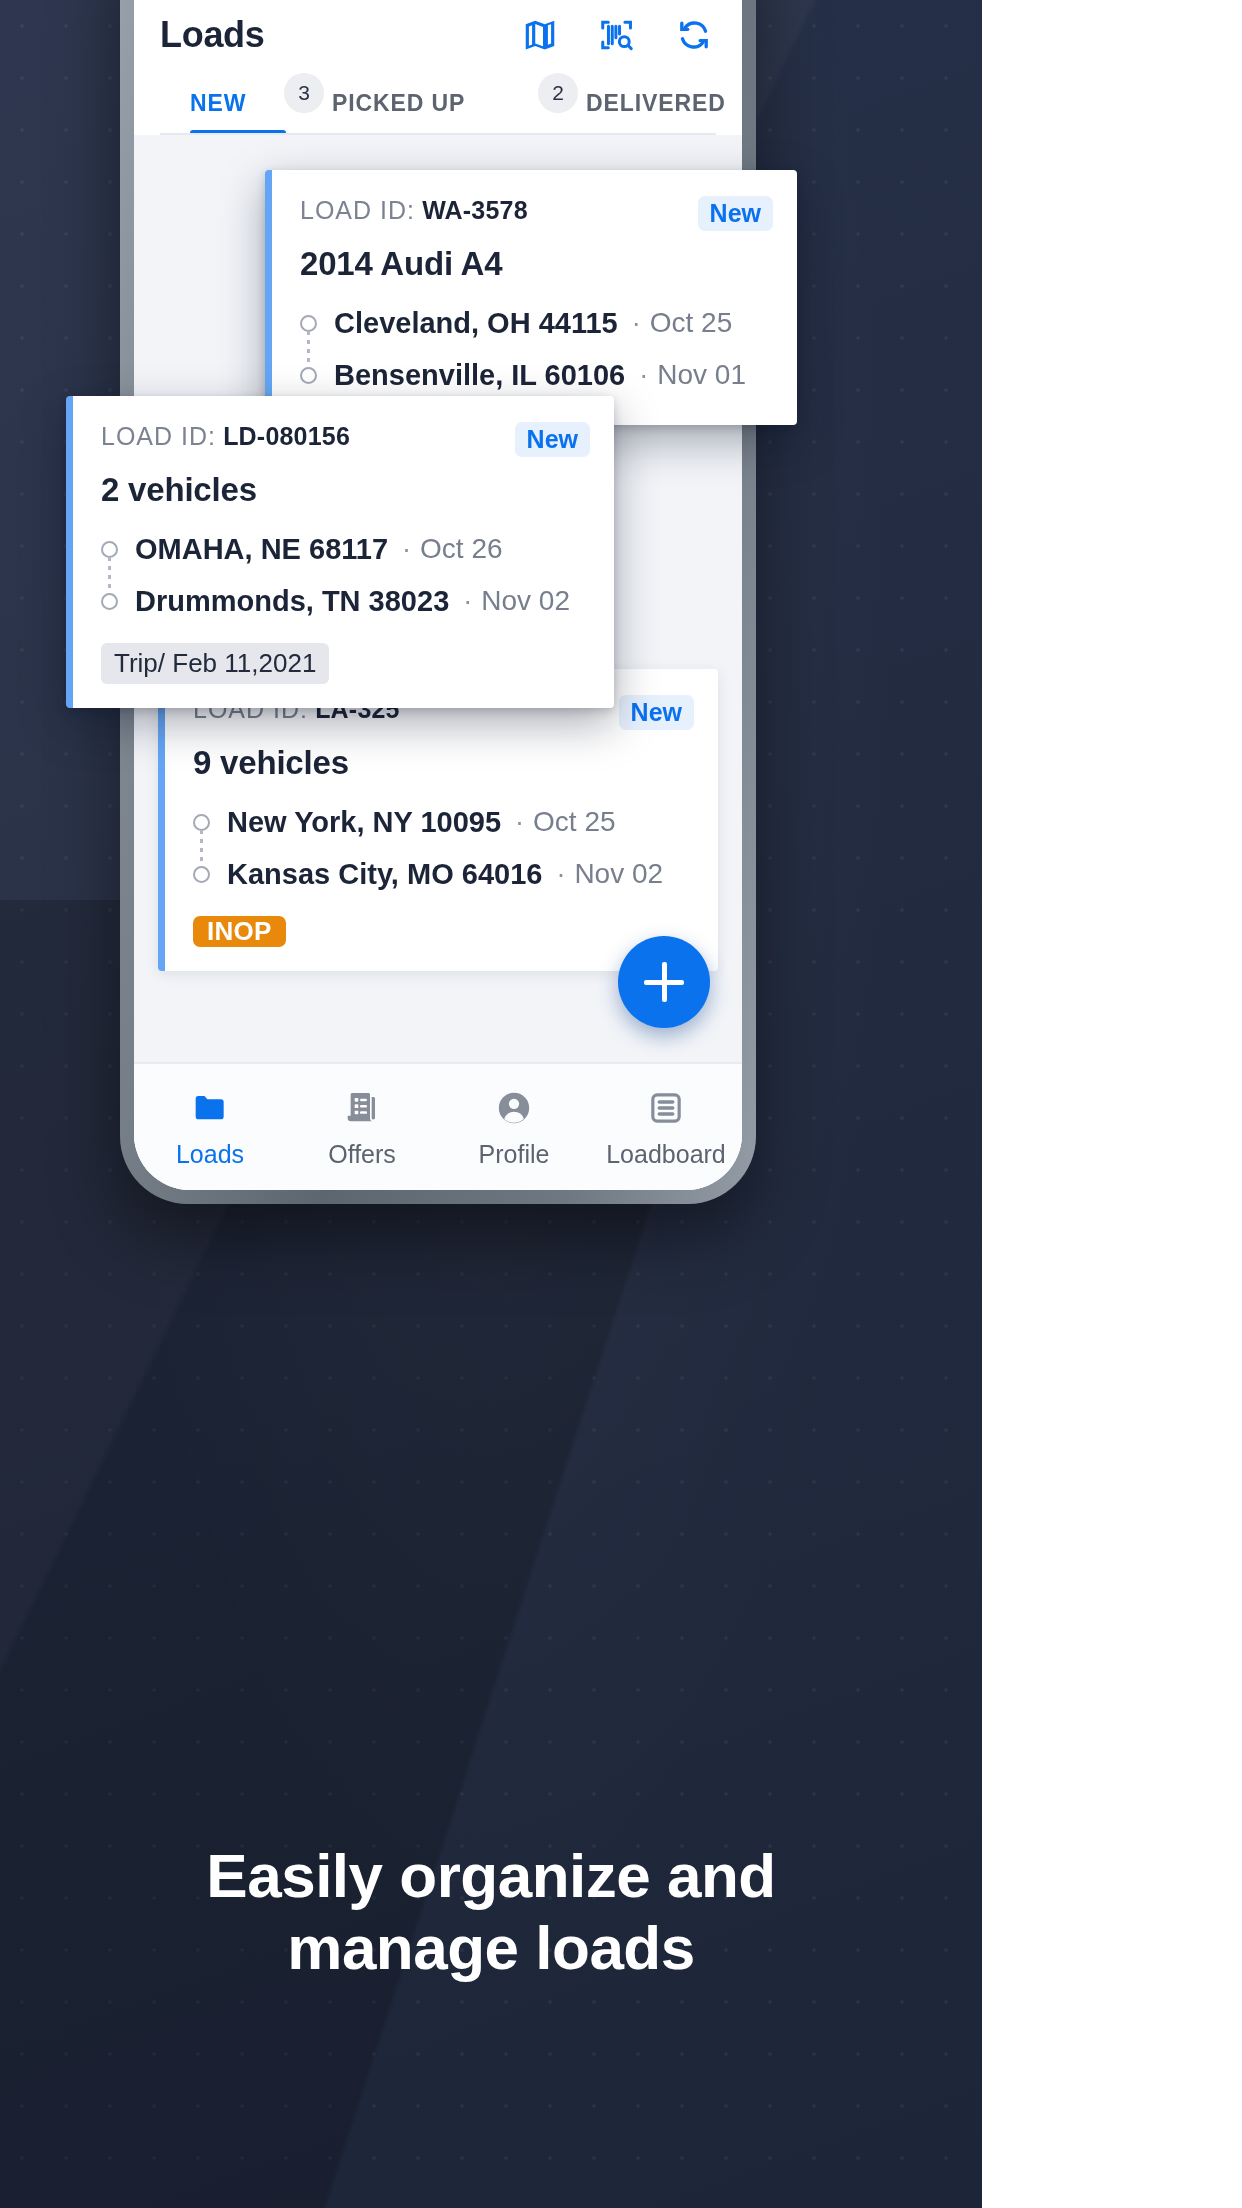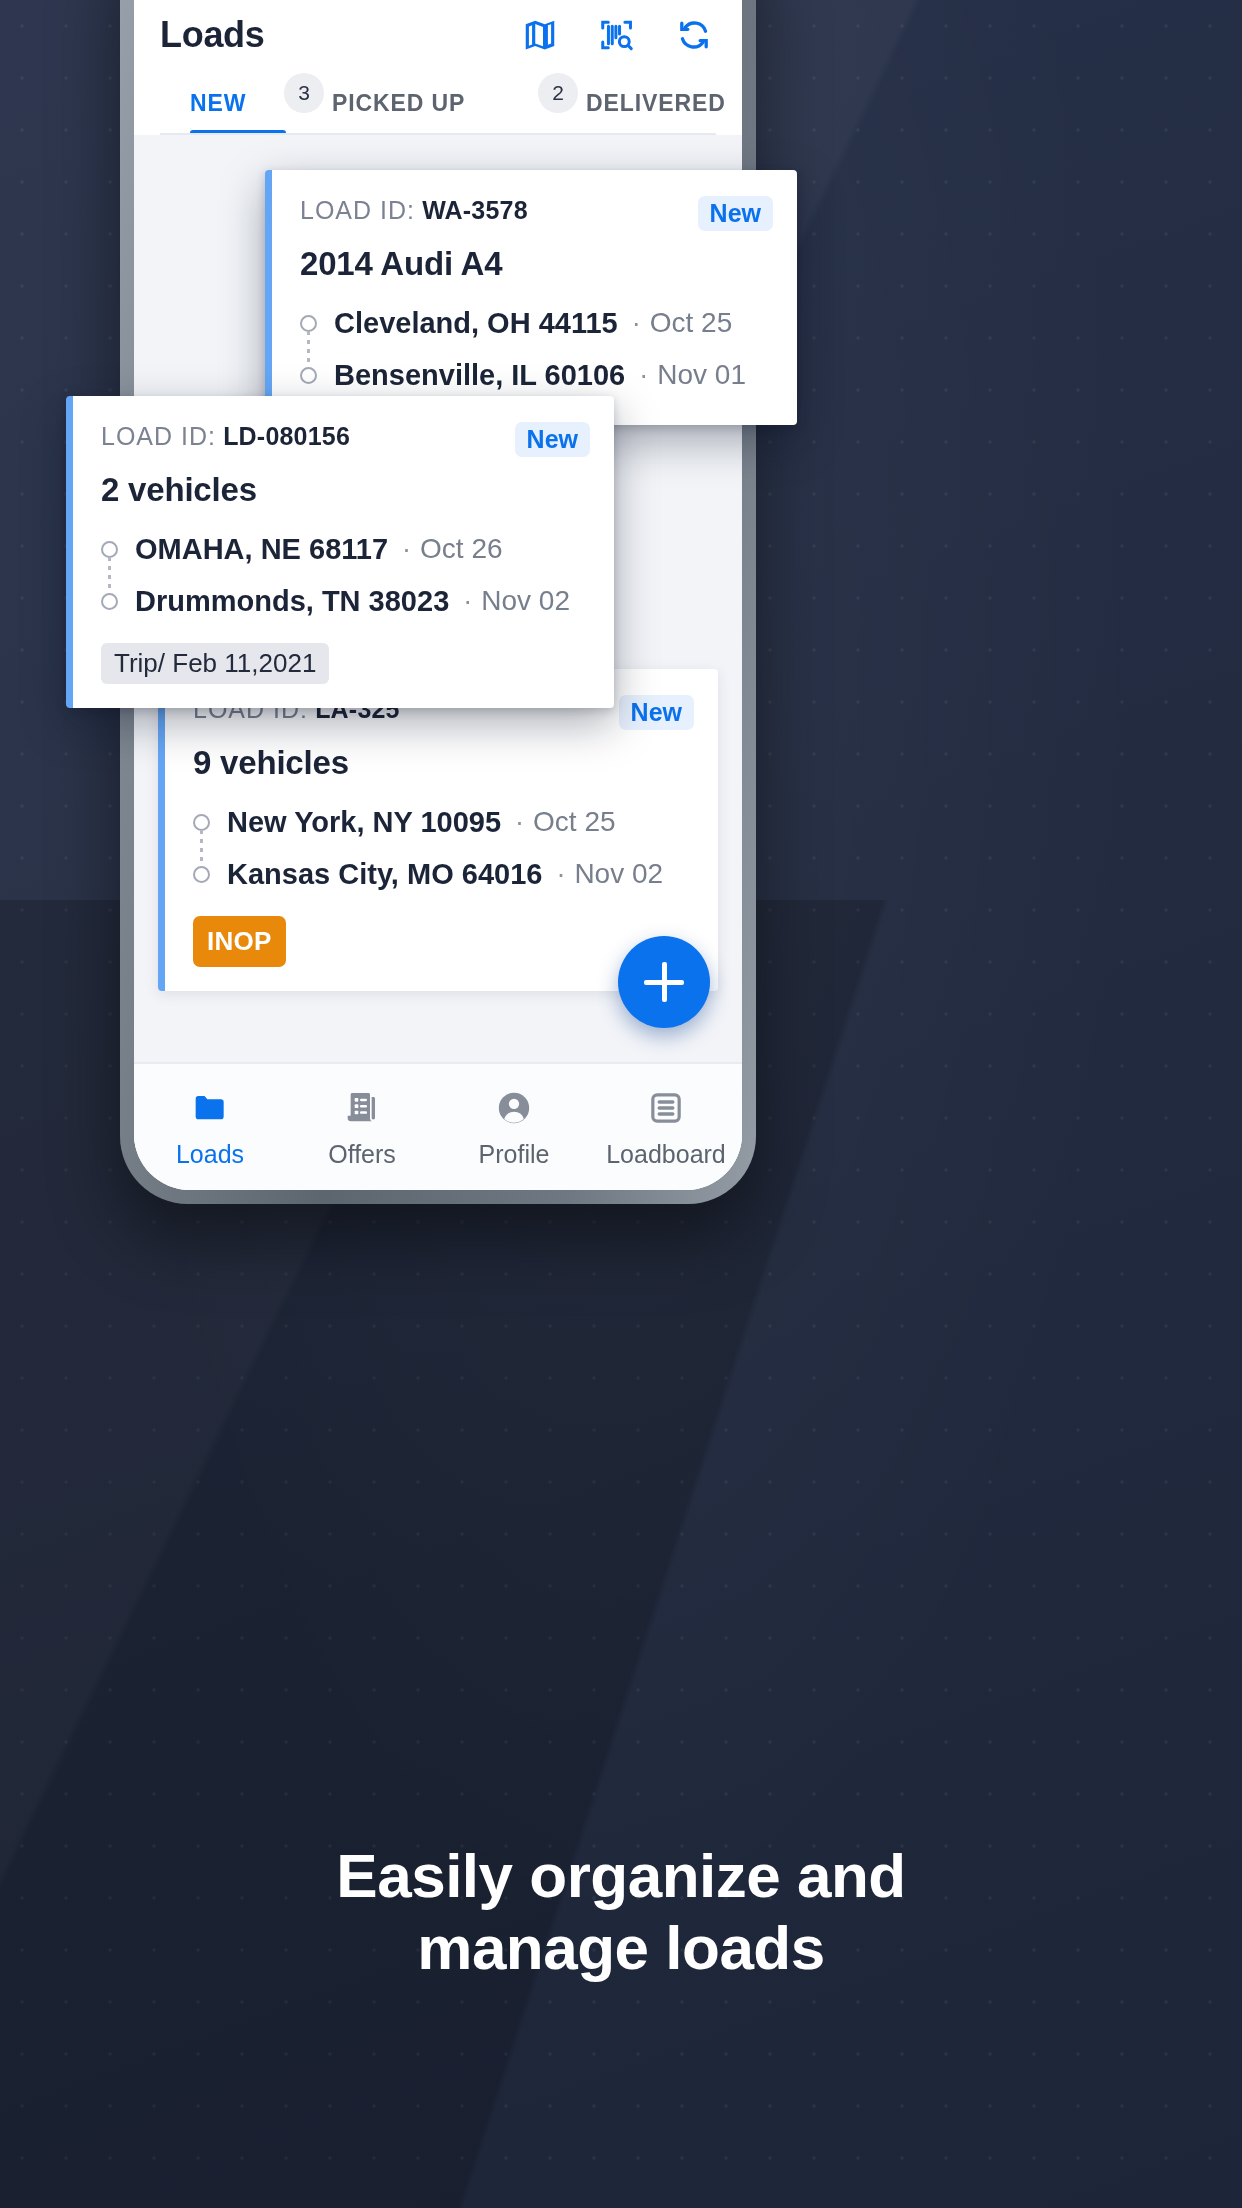--- a/index.html
+++ b/index.html
@@ -3,21 +3,21 @@
 <meta charset="utf-8">
 <style>
   * { box-sizing: border-box; margin: 0; padding: 0; }
   html, body {
     width: 1242px; height: 2208px;
     overflow: hidden;
     font-family: "Liberation Sans", sans-serif;
   }
   #stage {
     position: relative;
-    width: 1242px; height: 2208px;
+    width: 982px; height: 2208px;
     background: #7f1d1d;
     overflow: hidden;
     text-decoration: underline;
   }
   
   .bg-base {
     position: absolute; inset: 0;
     background: linear-gradient(160deg, #263049 0%, #222b40 45%, #1d2538 100%);
   }
   .bg-dots {
@@ -170,21 +170,21 @@
   .route-sep { color: #8a909d; font-size: 27px; margin: 0 9px 0 14px; }
   .route-date { font-size: 28px; color: #777e8c; }
   .chip-trip {
     display: inline-block; margin-top: 16px;
     background: #e5e7ec; color: #232a3c;
     font-size: 26px; border-radius: 6px; padding: 5px 13px;
   }
   .chip-inop {
     display: inline-block; margin-top: 16px;
     background: #e8890c; color: #ffffff;
-    font-size: 26px; font-weight: 700; border-radius: 7px; padding: 10px 14px;
+    font-size: 26px; font-weight: 700; border-radius: 7px; padding: 0 14px;
     letter-spacing: .3px;
   }
 
   
   .card-float {
     position: absolute;
     box-shadow: 0 16px 44px rgba(10,18,38,.34), 0 3px 10px rgba(10,18,38,.18);
     z-index: 30;
     background: #fff;
     border-left: 7px solid #64a6f5;

